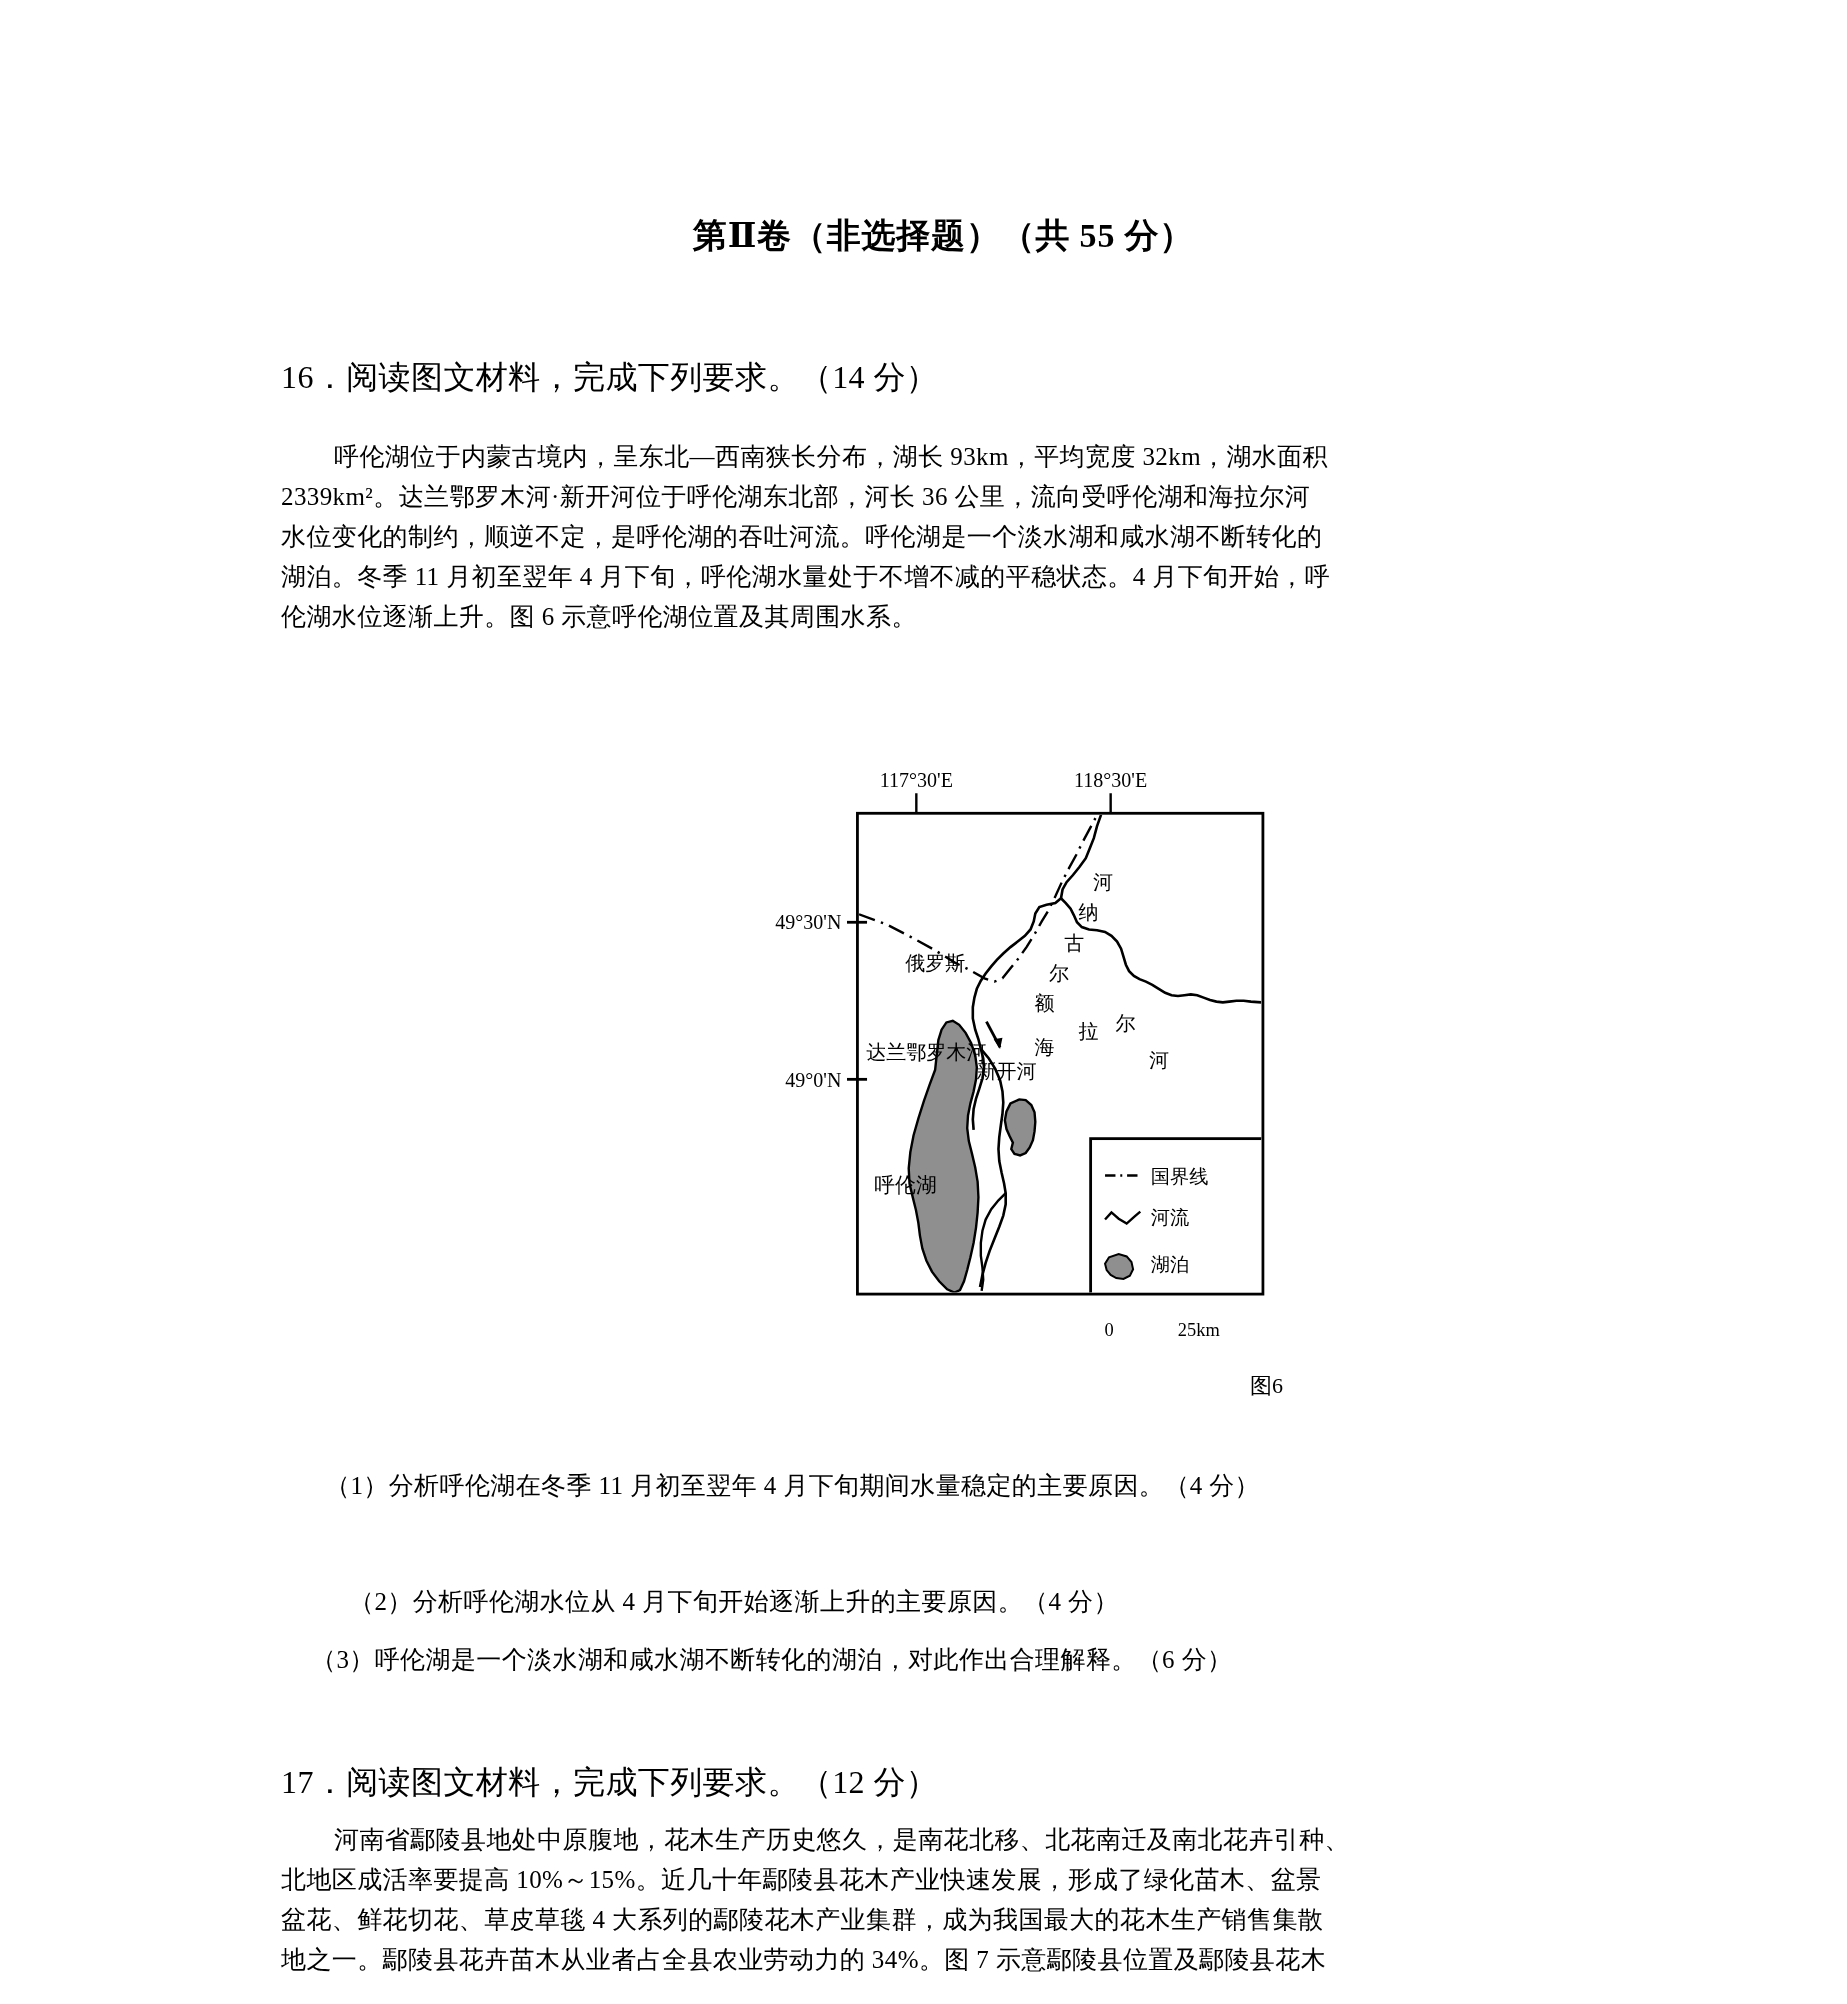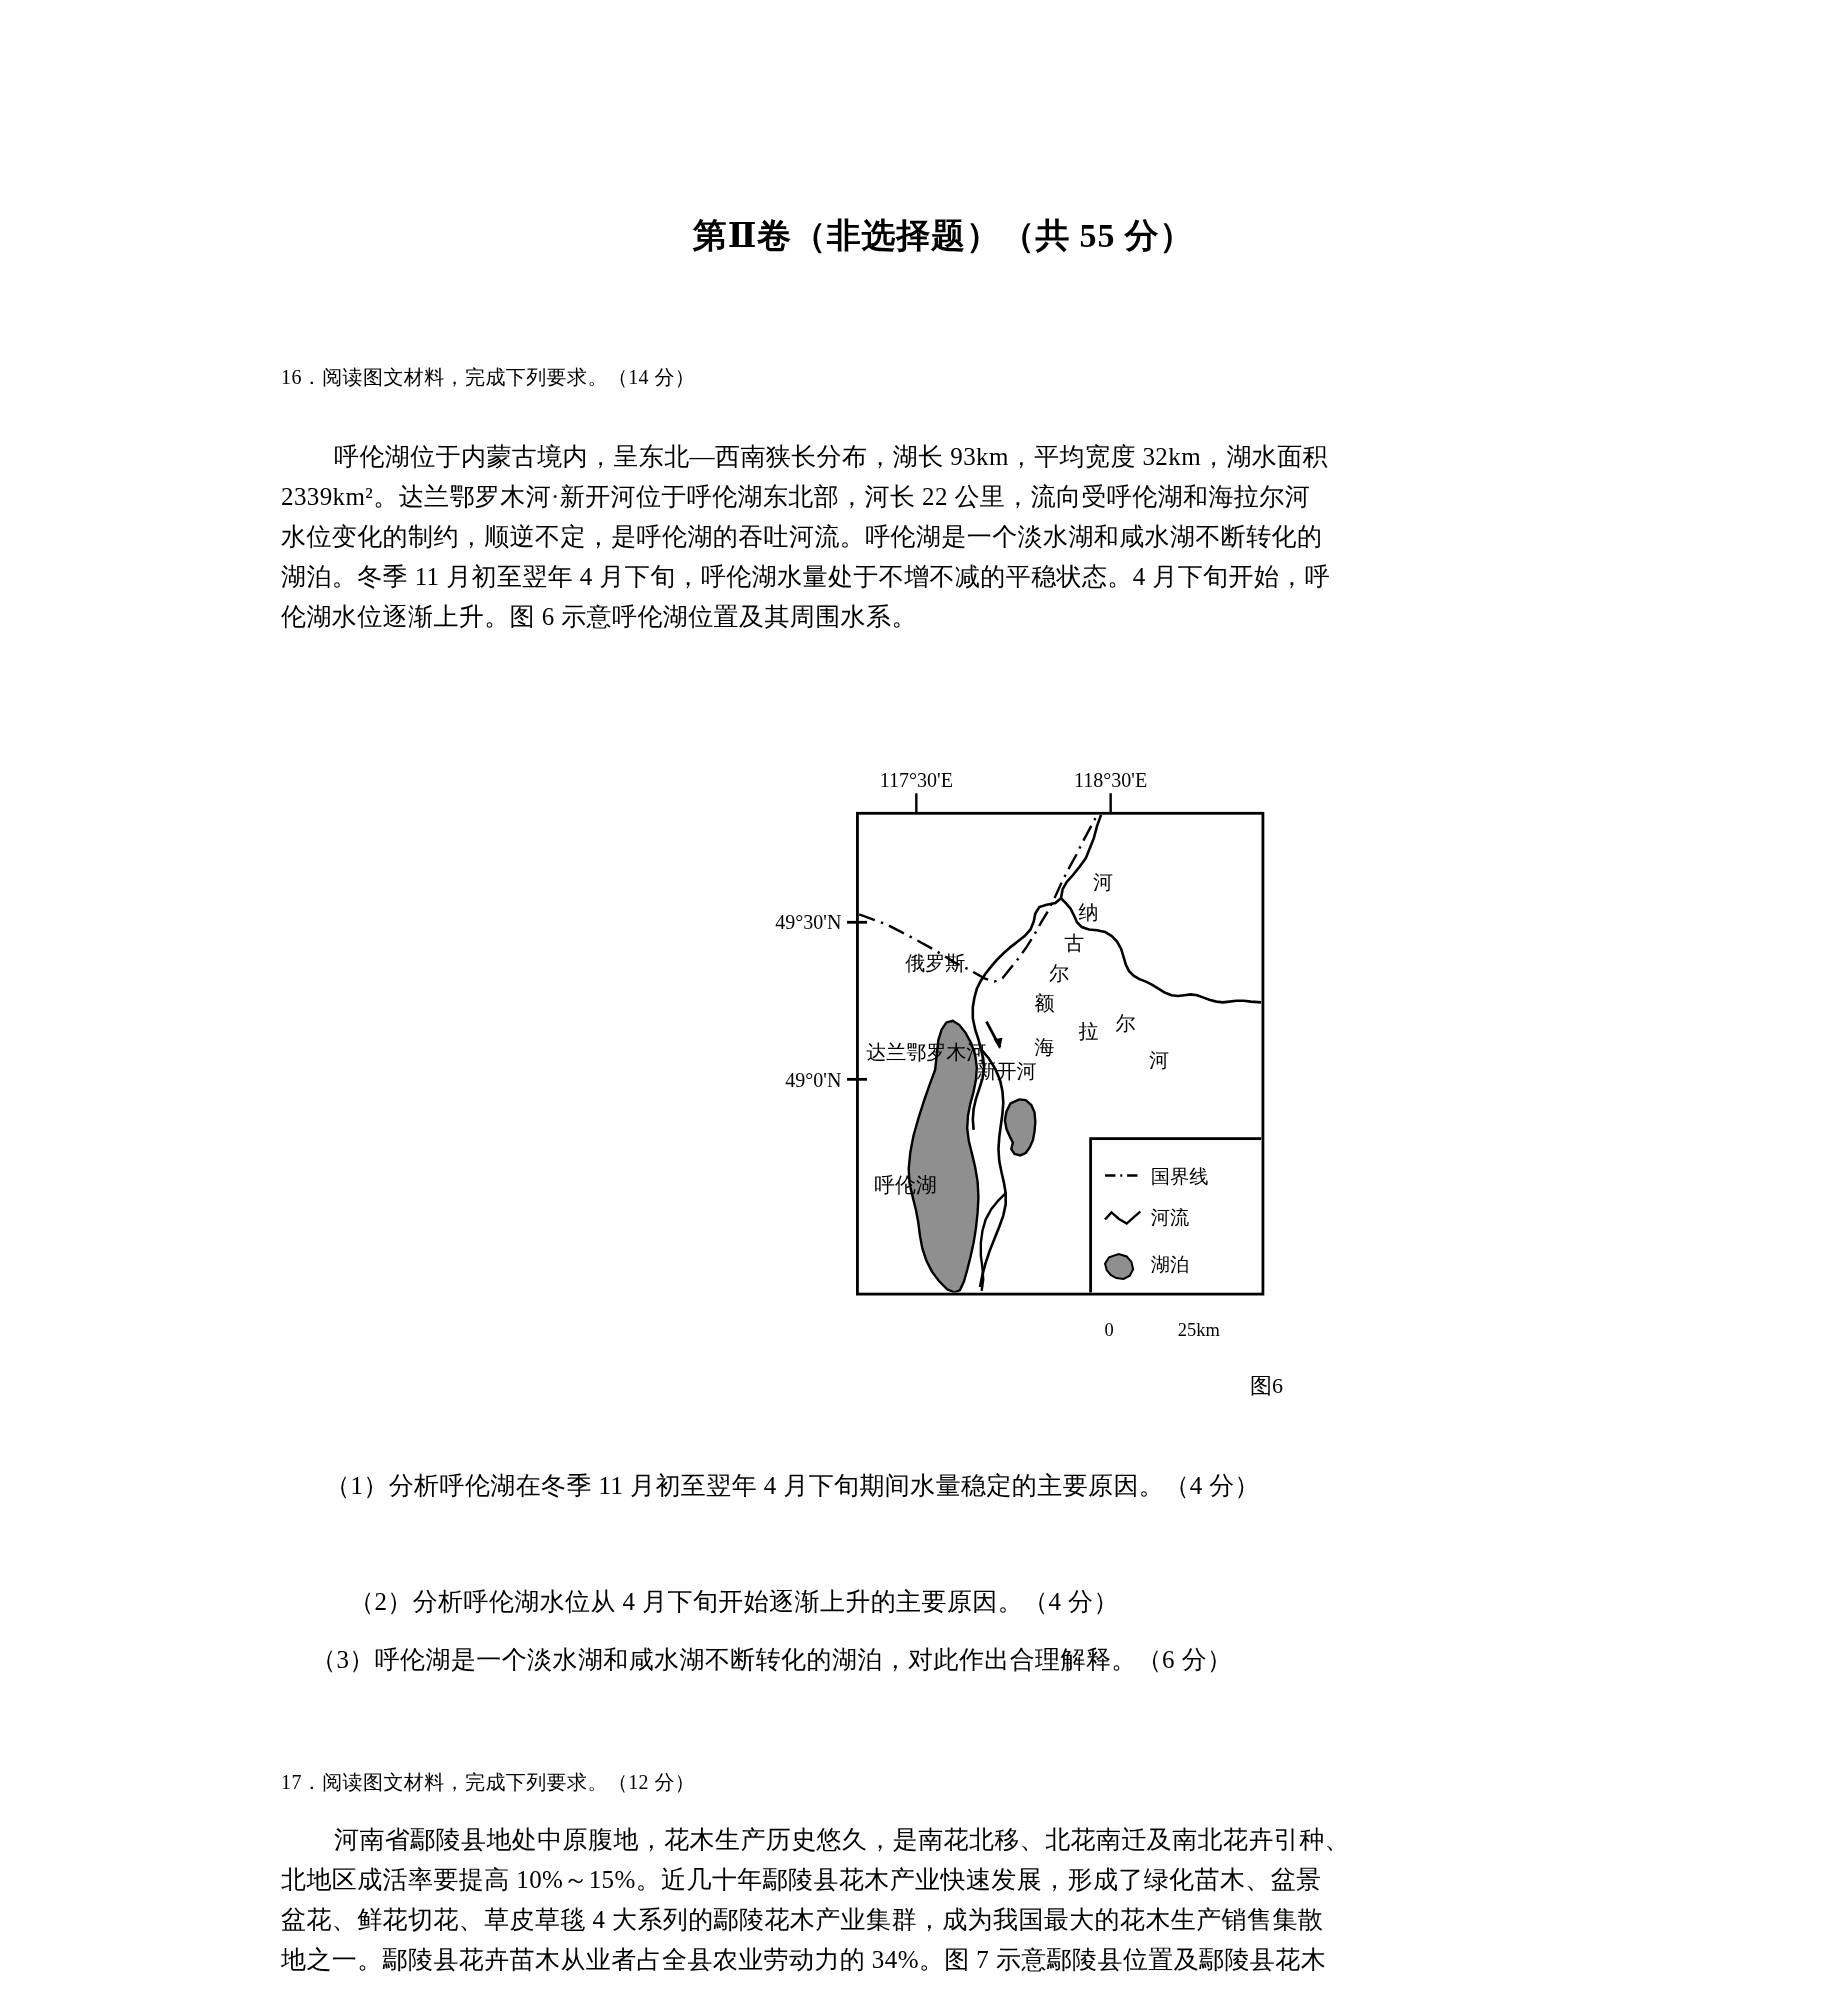--- a/index.html
+++ b/index.html
@@ -37,21 +37,21 @@
 
   
   .qblock {
     position: absolute;
     font-size: 25px;
     line-height: 40px;
     letter-spacing: 0.4px;
   }
   .qhead {
     position: absolute;
-    font-size: 20px;
+    font-size: 32px;
     line-height: 40px;
     letter-spacing: 0.4px;
     white-space: nowrap;
   }
   .para-line {
     white-space: nowrap;
   }
   .indent {
     display: inline-block;
     width: 53px;
@@ -81,21 +81,21 @@
 <body>
 
 <div class="page">
 
   <div class="section-title">第Ⅱ卷（非选择题）（共 55 分）</div>
 
   <div class="qhead" style="left:281px; top:357px;">16．阅读图文材料，完成下列要求。（14 分）</div>
 
   <div class="qblock" style="left:281px; top:437px; width:1339px;">
     <div class="para-line"><span class="indent"></span><span>呼伦湖位于内蒙古境内，呈东北—西南狭长分布，湖长 93km，平均宽度 32km，湖水面积</span></div>
-    <div class="para-line"><span>2339km²。达兰鄂罗木河·新开河位于呼伦湖东北部，河长 22 公里，流向受呼伦湖和海拉尔河</span></div>
+    <div class="para-line"><span>2339km²。达兰鄂罗木河·新开河位于呼伦湖东北部，河长 36 公里，流向受呼伦湖和海拉尔河</span></div>
     <div class="para-line"><span>水位变化的制约，顺逆不定，是呼伦湖的吞吐河流。呼伦湖是一个淡水湖和咸水湖不断转化的</span></div>
     <div class="para-line"><span>湖泊。冬季 11 月初至翌年 4 月下旬，呼伦湖水量处于不增不减的平稳状态。4 月下旬开始，呼</span></div>
     <div class="para-line"><span>伦湖水位逐渐上升。图 6 示意呼伦湖位置及其周围水系。</span></div>
   </div>
 
   <div class="figure-wrap">
     <svg width="529" height="593" viewBox="0 0 1320 1480" xmlns="http://www.w3.org/2000/svg">
 
       <text class="mtxt" x="405" y="62" font-size="50" text-anchor="middle">117°30'E</text>
       <text class="mtxt" x="890" y="62" font-size="50" text-anchor="middle">118°30'E</text>

